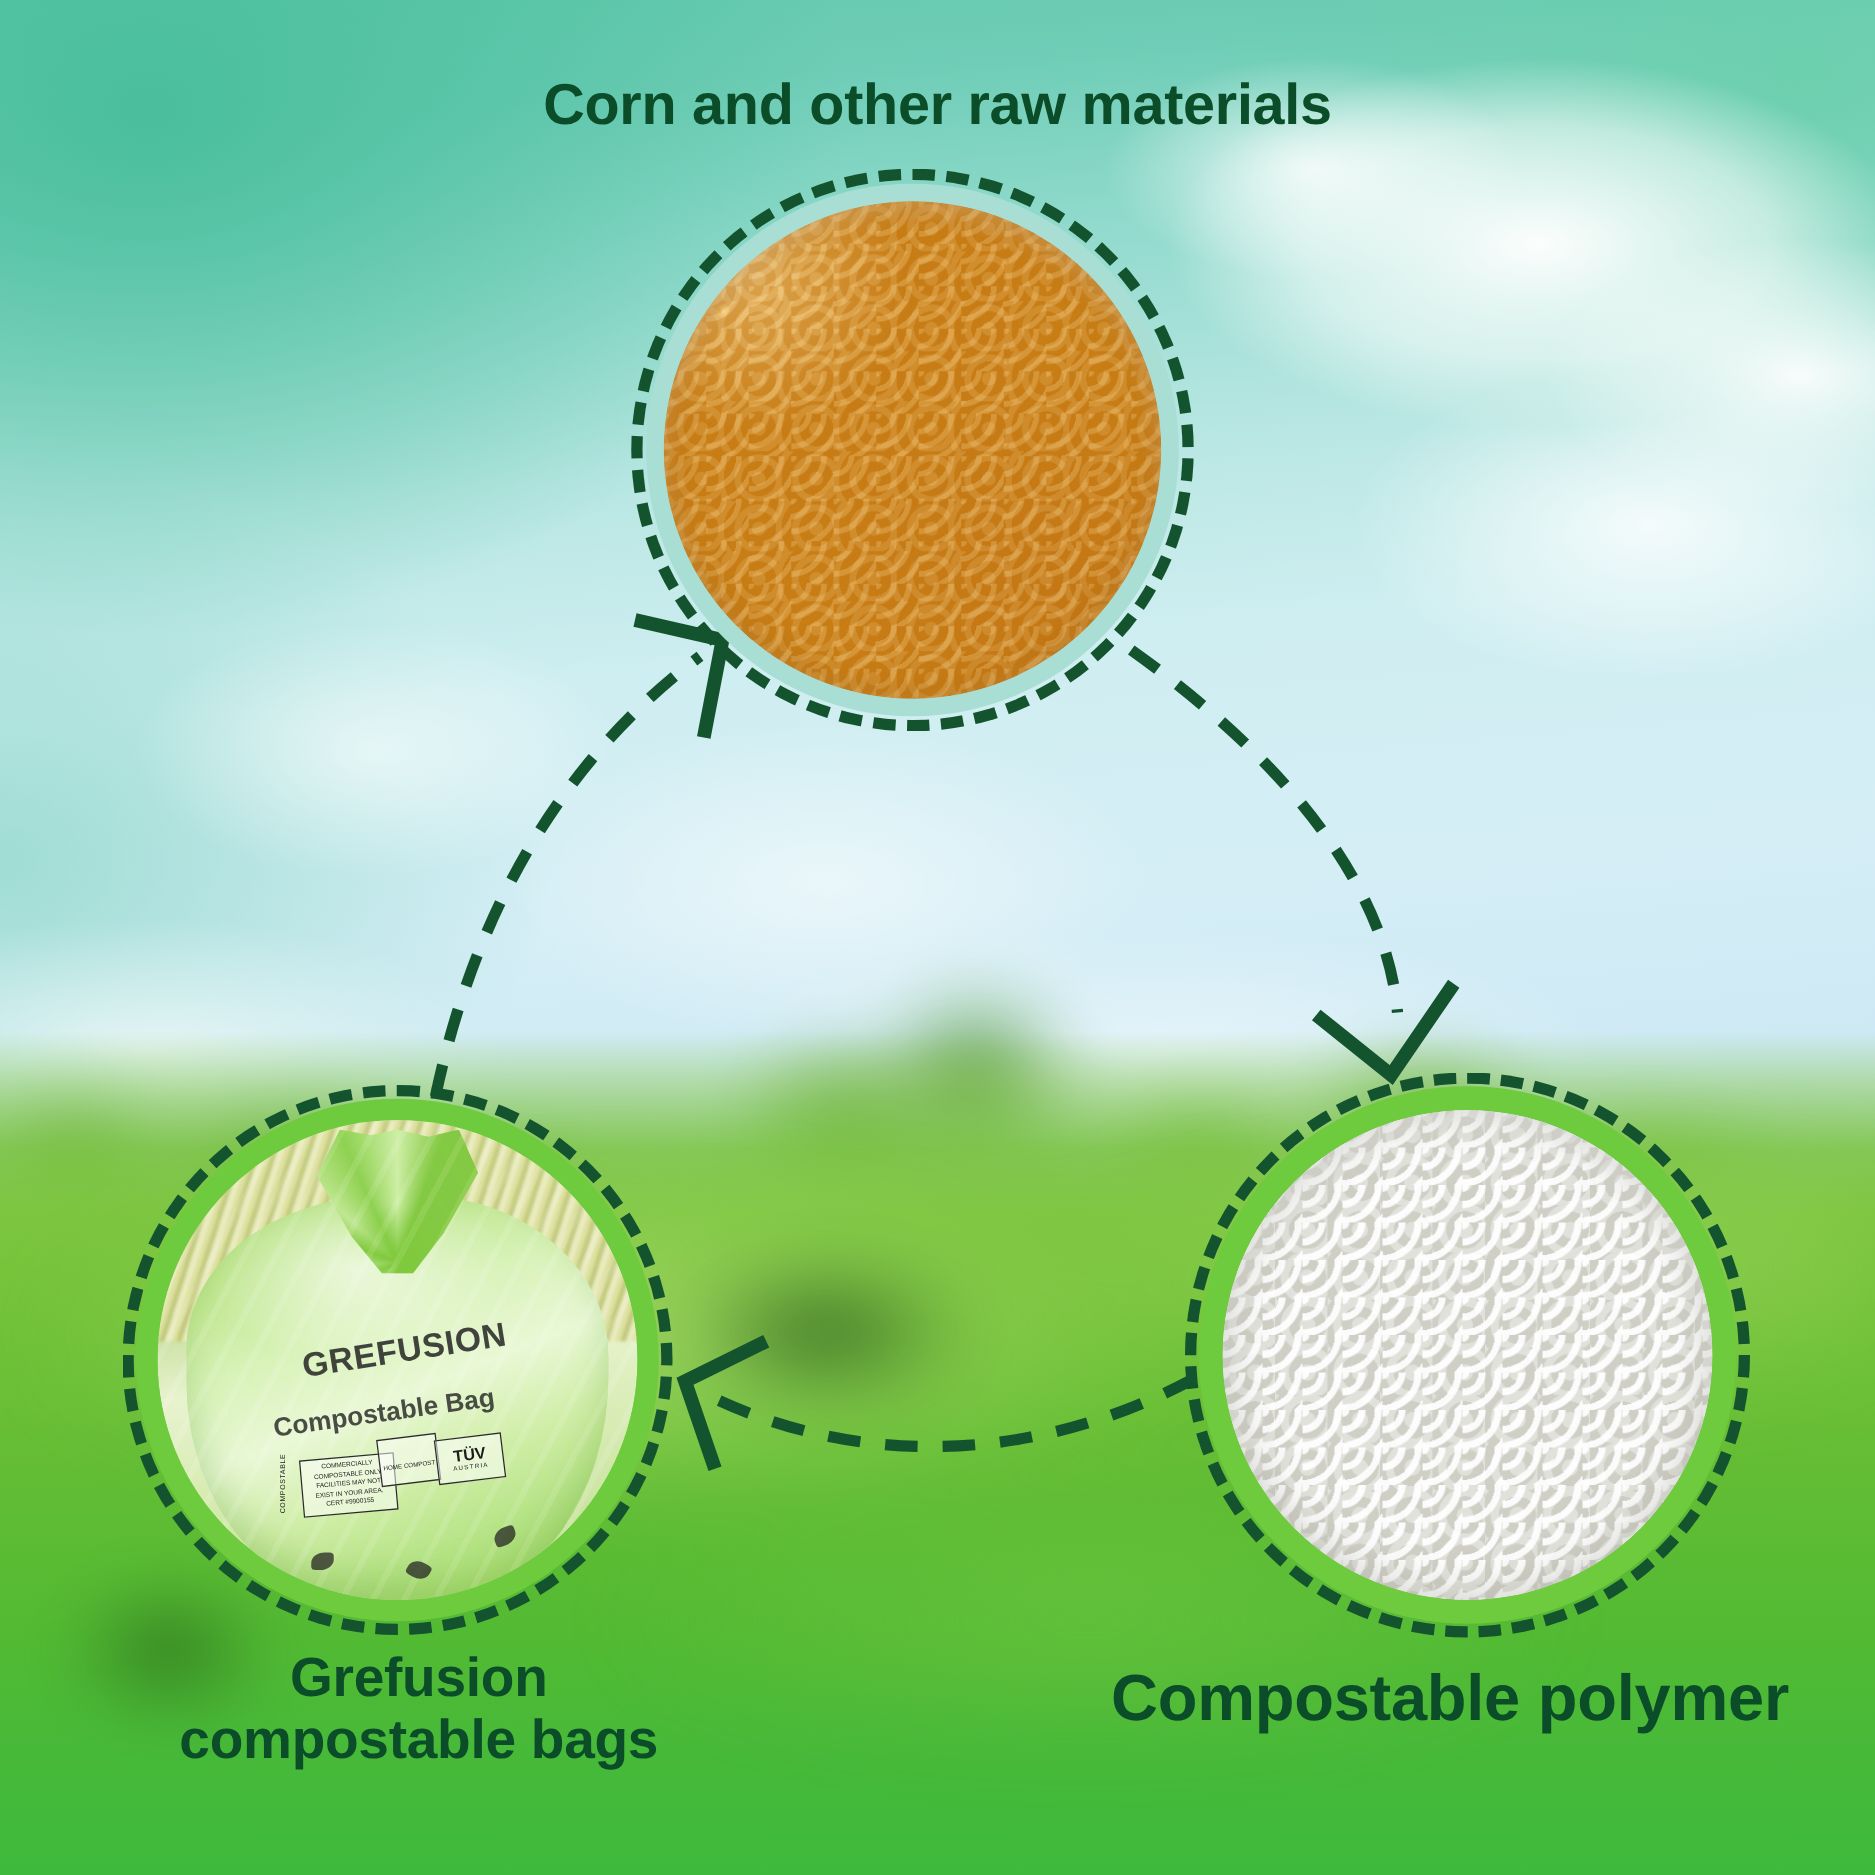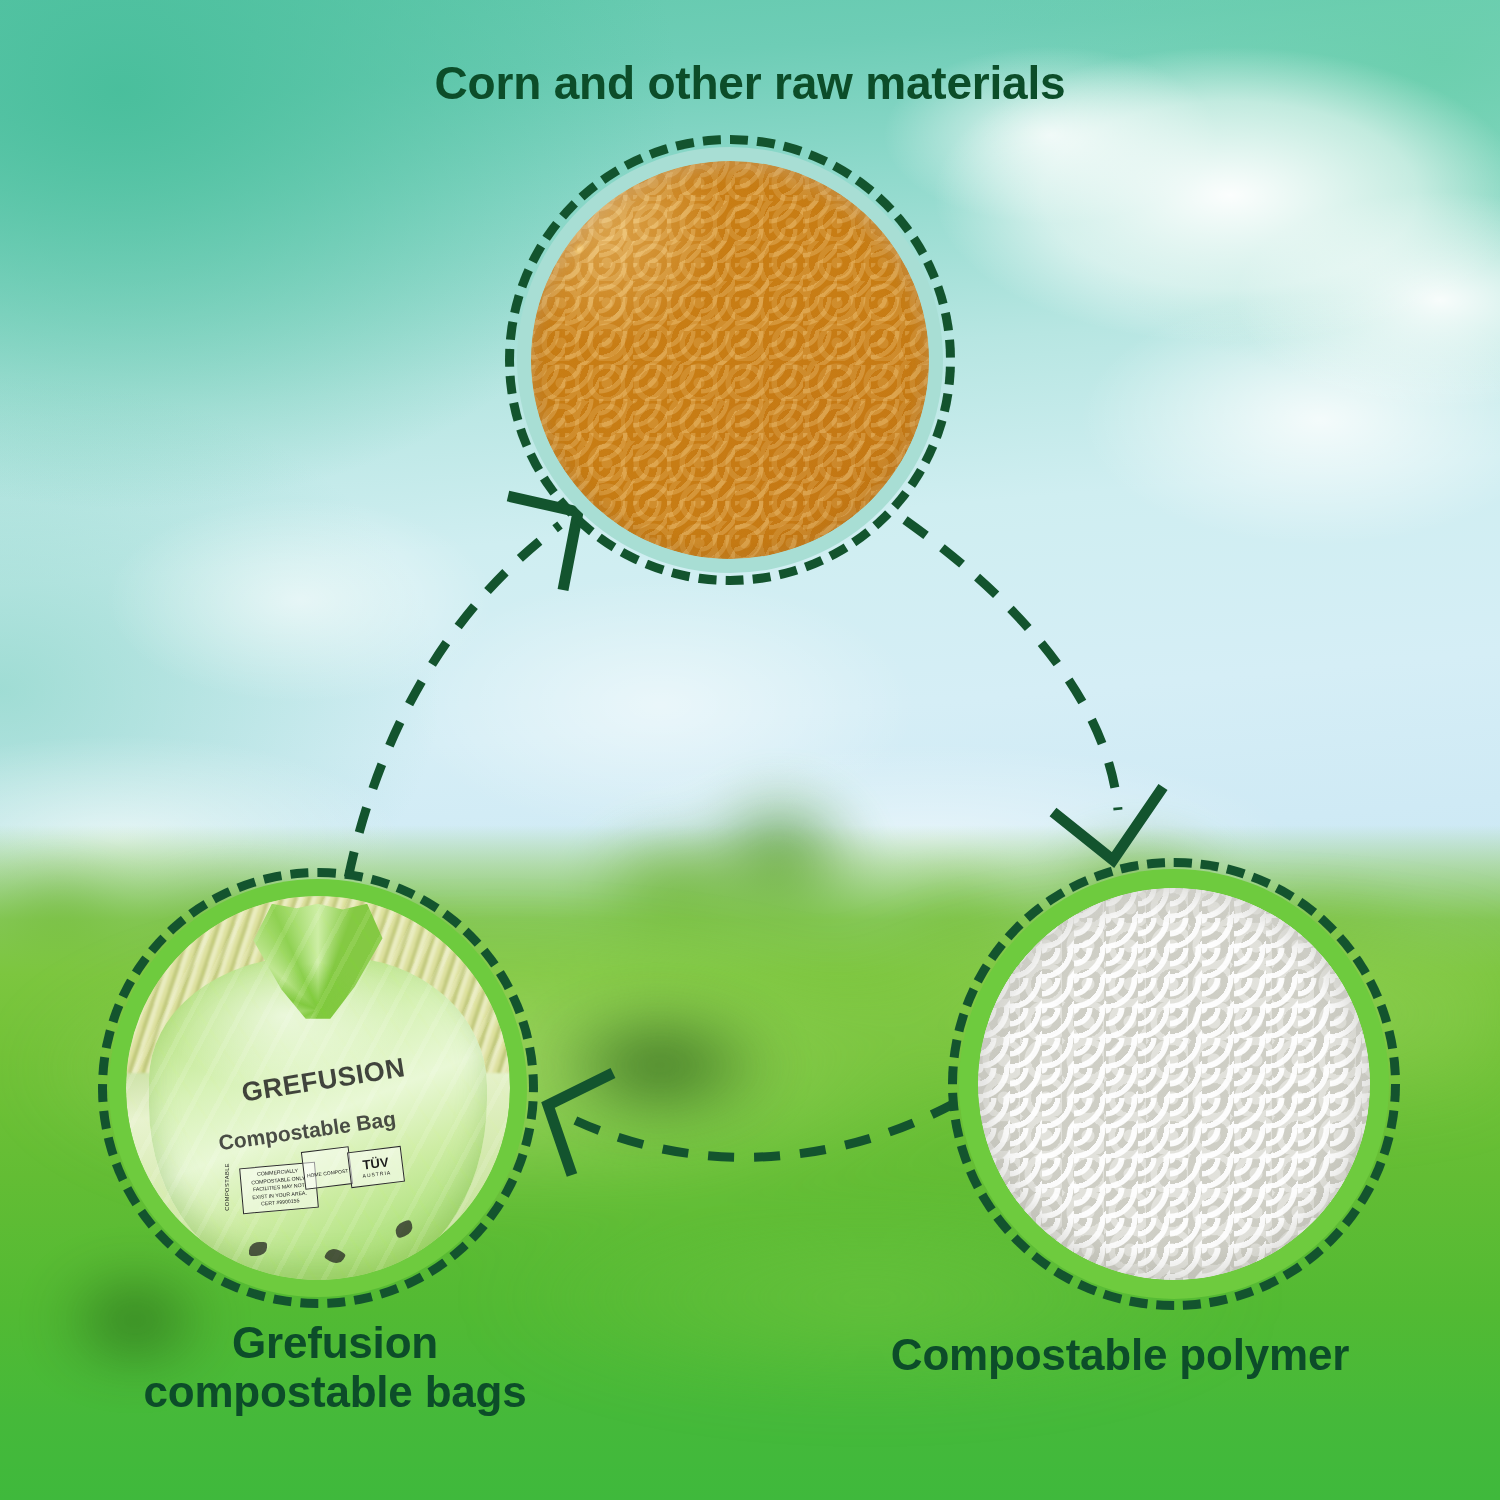--- a/index.html
+++ b/index.html
@@ -389,24 +389,24 @@
     top: 58px;
     font-size: 46px;
   }
   #label-bags {
     left: 40px;
     top: 1318px;
     width: 590px;
     font-size: 44px;
   }
   #label-polymer {
-    left: 800px;
+    left: 840px;
     top: 1330px;
     width: 640px;
-    font-size: 44px;
+    font-size: 52px;
   }
 </style>
 </head>
 <body>
 
 <div id="stage">
 
   <div class="bg-layer bg-sky"></div>
   <div class="bg-layer bg-sky-tint"></div>
   <div class="bg-layer bg-clouds"></div>

